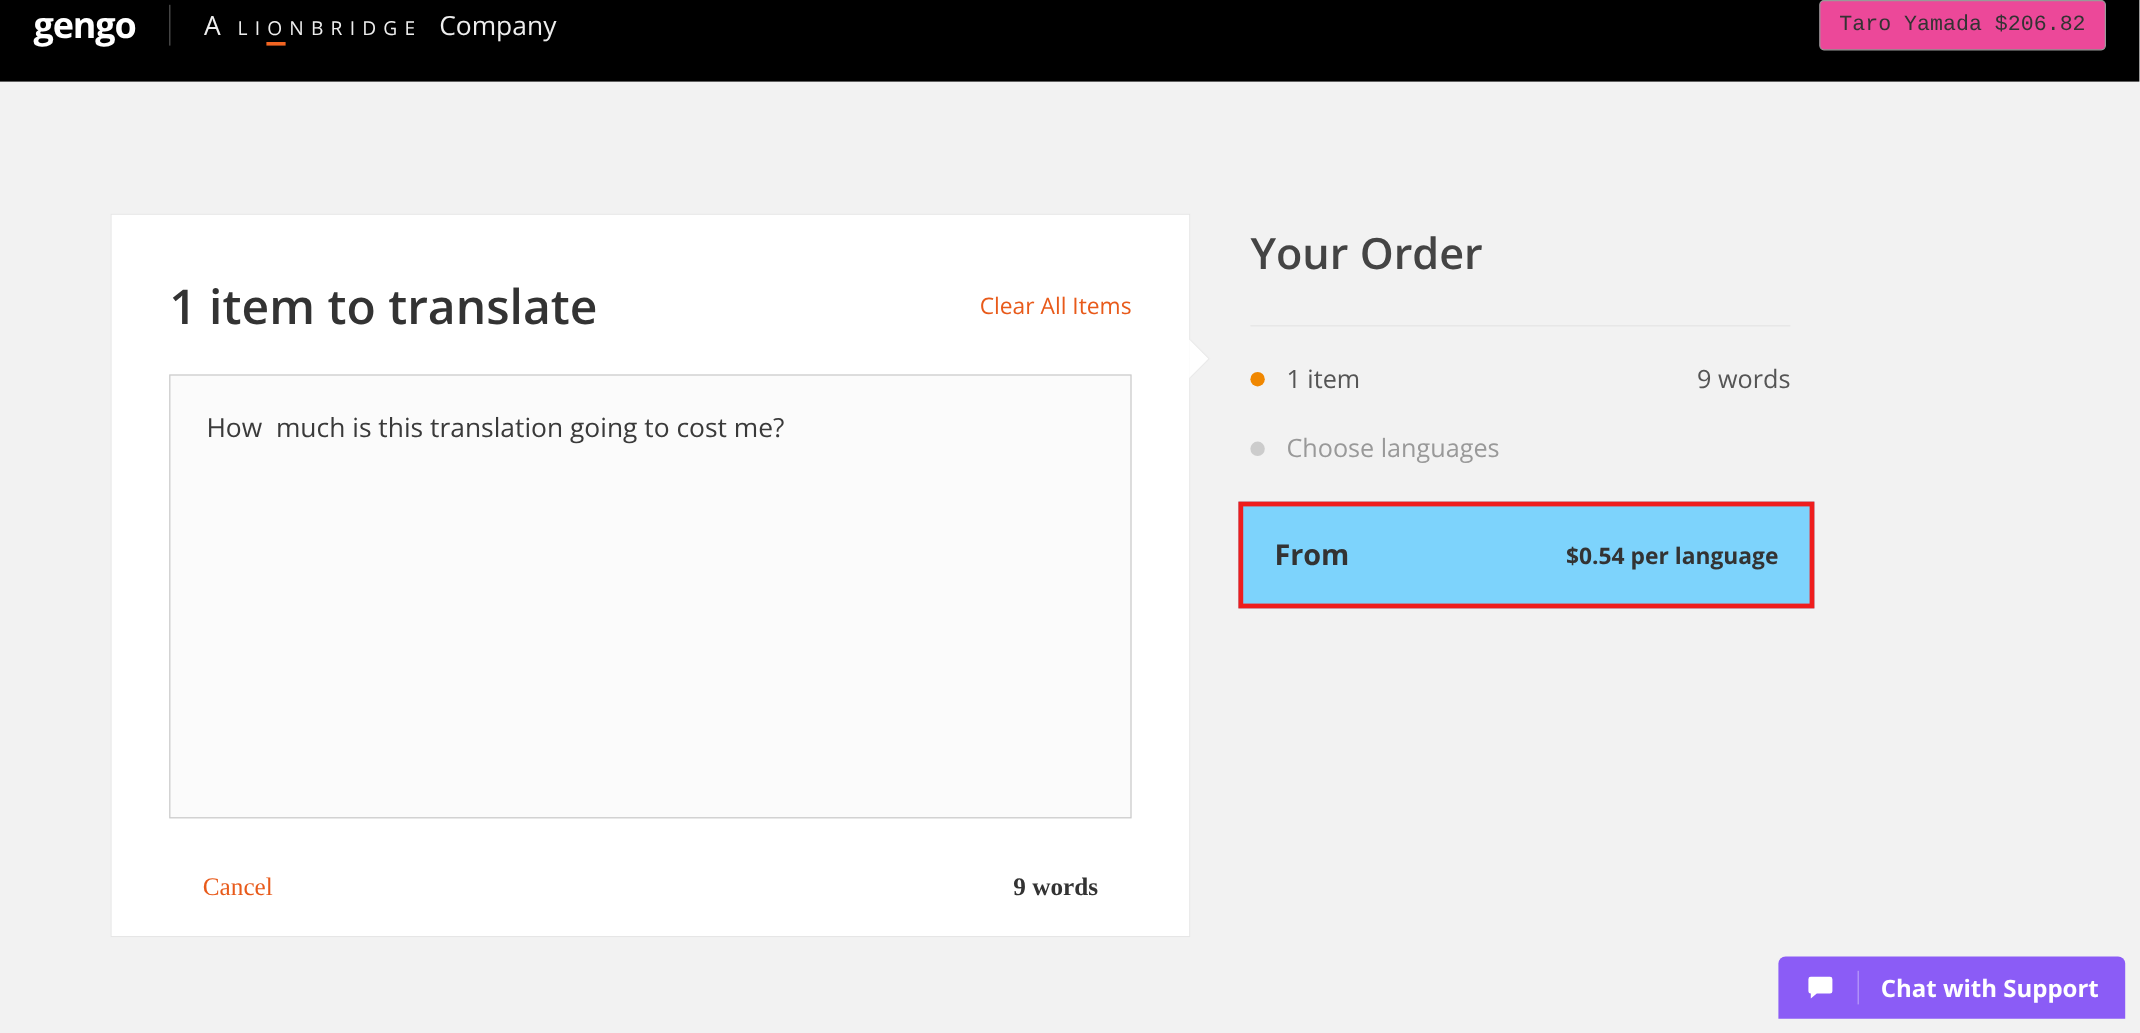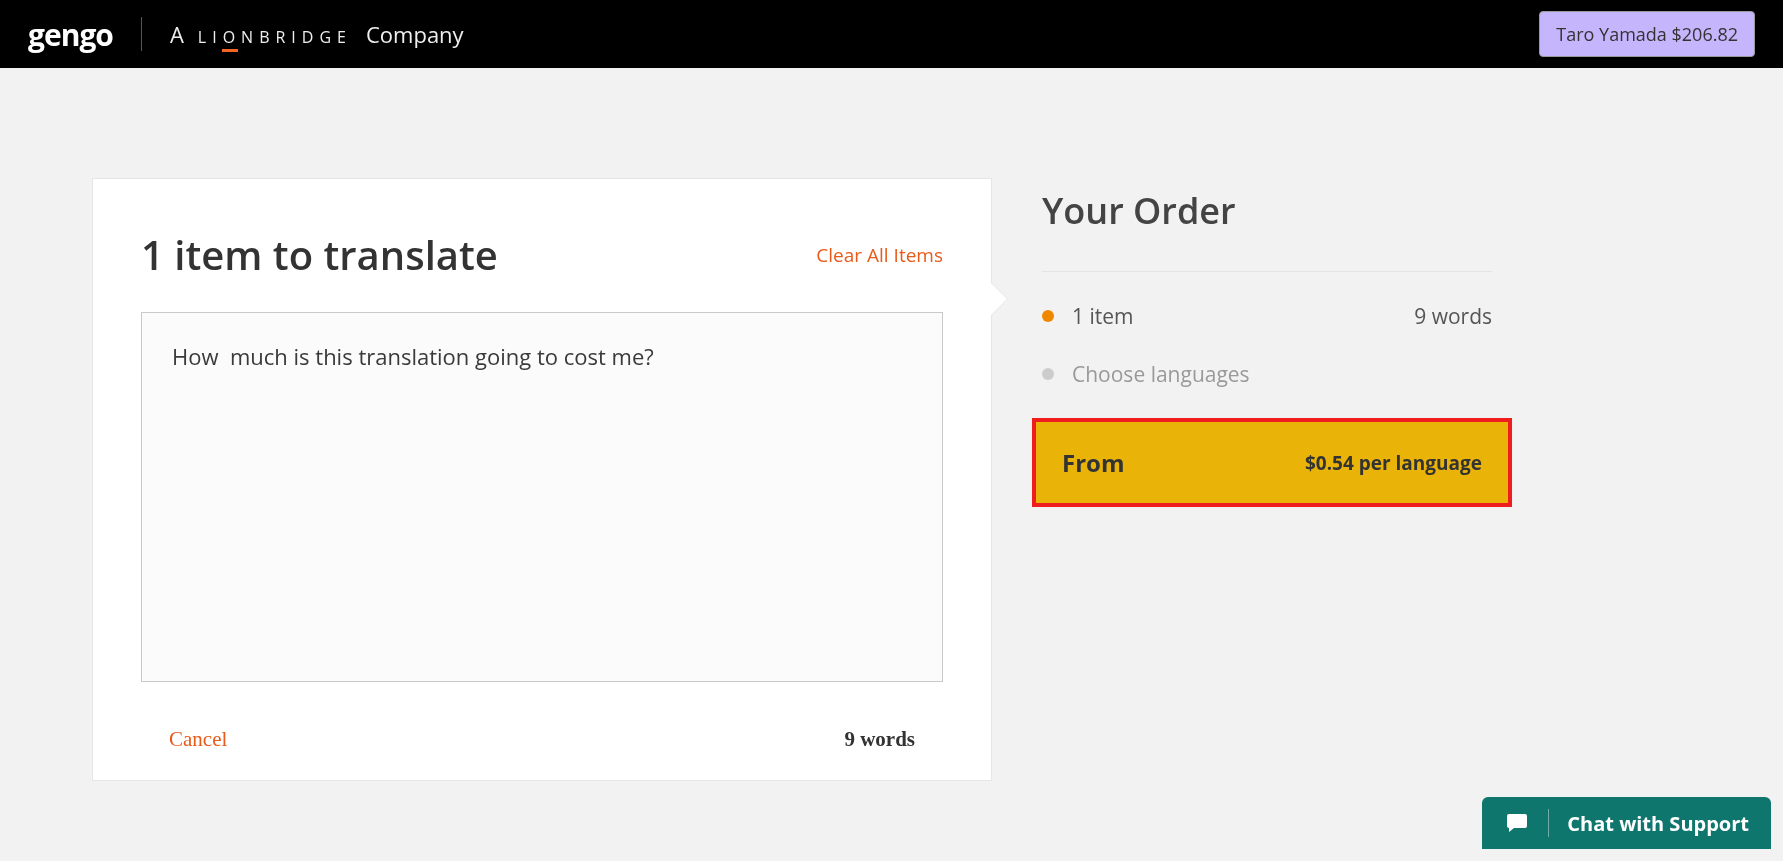--- a/index.html
+++ b/index.html
@@ -9,21 +9,21 @@
     color: #333;
     width: 1783px;
     height: 861px;
     overflow: hidden;
     position: relative;
   }
   .header {
     background: #000;
     height: 68px;
     display: flex;
-    align-items: center;
+    align-items: flex-start;
     padding: 0 28px;
     justify-content: space-between;
   }
   .brand {
     display: flex;
     align-items: center;
     gap: 28px;
     color: #fff;
   }
   .gengo-logo {
@@ -55,27 +55,28 @@
   .lionbridge-word .underline {
     position: absolute;
     left: 24px;
     bottom: -4px;
     width: 16px;
     height: 3px;
     background: #f26522;
   }
   .lionbridge-company { font-weight: 400; }
   .user-chip {
-    background: #c4b5fd;
+    background: #ec4899;
     color: #333;
     border: 1px solid #999;
     border-radius: 4px;
     padding: 10px 16px;
     font-size: 18px;
     cursor: pointer;
+    font-family: Liberation Mono, monospace;
   }
 
   .content {
     display: flex;
     gap: 50px;
     padding: 110px 0 0 92px;
     align-items: flex-start;
   }
 
   .card {
@@ -157,37 +158,37 @@
   .step-left { display: flex; align-items: center; gap: 18px; }
   .dot { width: 12px; height: 12px; border-radius: 50%; background: #ccc; }
   .dot.active { background: #f08700; }
   .step-label { color: #999; }
   .step-label.active { color: #555; }
   .step-right { color: #999; font-size: 21px; }
   .step-right.active { color: #555; }
 
   .total-box {
     border: 4px solid #ef1d1d;
-    background: #eab308;
+    background: #7dd3fc;
     padding: 24px 26px;
     display: flex;
     justify-content: space-between;
     align-items: center;
     margin-top: 20px;
     width: 480px;
     margin-left: -10px;
   }
   .total-from { font-size: 24px; font-weight: 700; color: #333; }
   .total-price { font-size: 19px; font-weight: 700; color: #333; }
 
   .chat-btn {
     position: absolute;
     right: 12px;
     bottom: 12px;
-    background: #0f766e;
+    background: #8b5cf6;
     color: #fff;
     border-radius: 6px 6px 0 0;
     display: flex;
     align-items: center;
     gap: 18px;
     padding: 12px 22px;
     font-size: 20px;
     font-weight: 700;
     cursor: pointer;
   }

